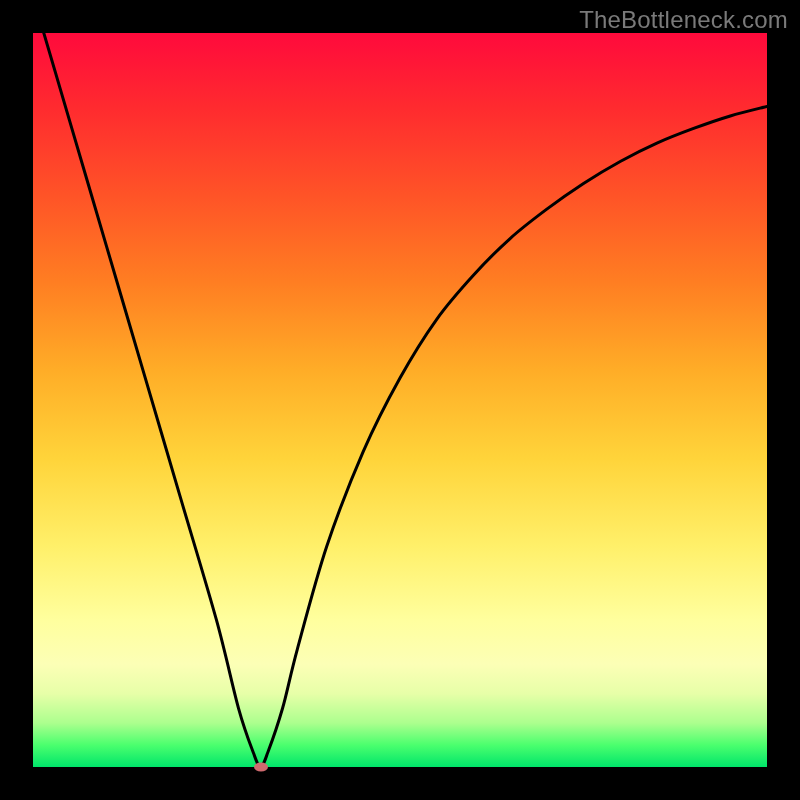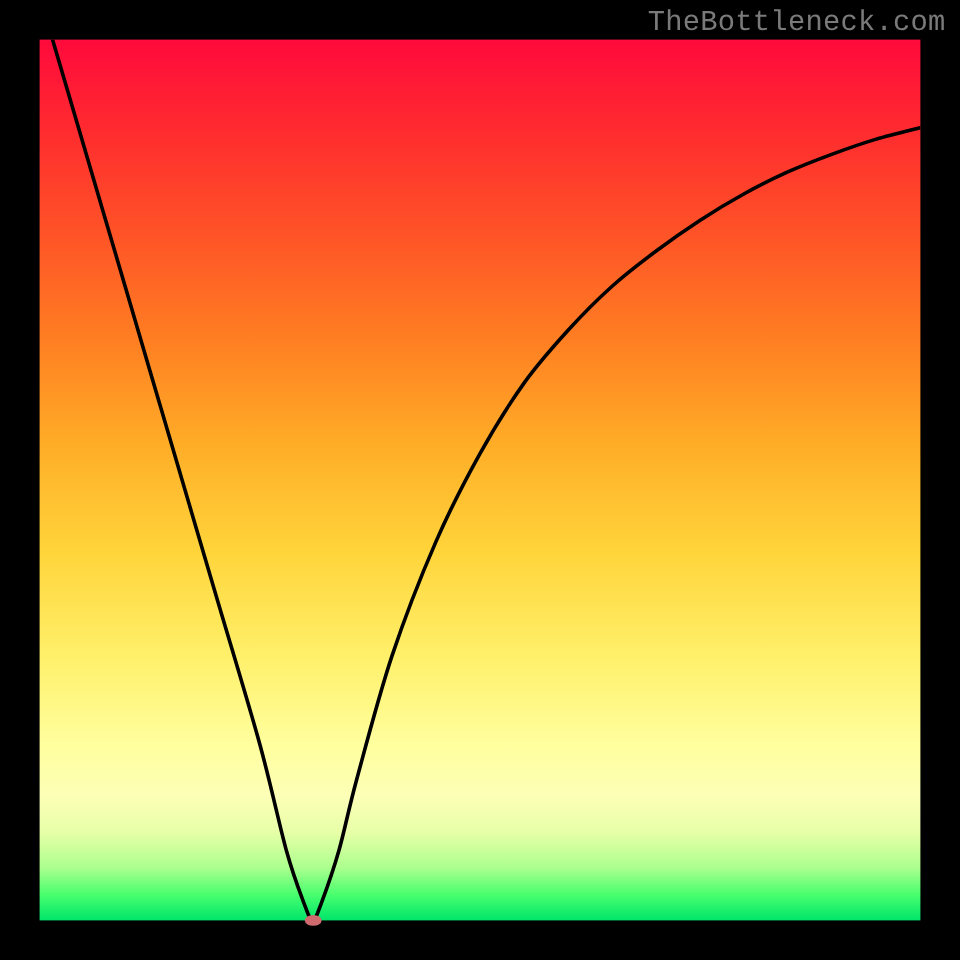--- a/index.html
+++ b/index.html
@@ -9,21 +9,20 @@
     height: 800px;
     background: #000;
     overflow: hidden;
     font-family: Arial, Helvetica, sans-serif;
   }
   .frame {
     position: relative;
     width: 800px;
     height: 572px;
     background: #000;
-    font-family: Liberation Mono, monospace;
   }
   .plot-area {
     position: absolute;
     left: 33px;
     top: 33px;
     width: 734px;
     height: 734px;
     
     background: linear-gradient(to bottom,
       #ff0a3c 0%,

